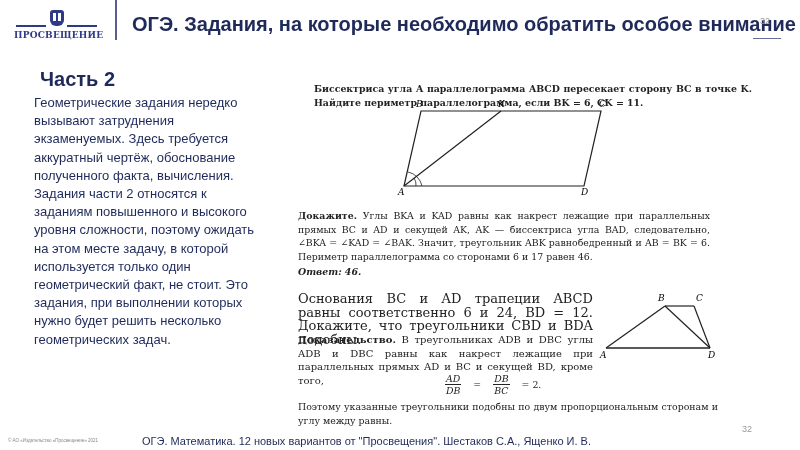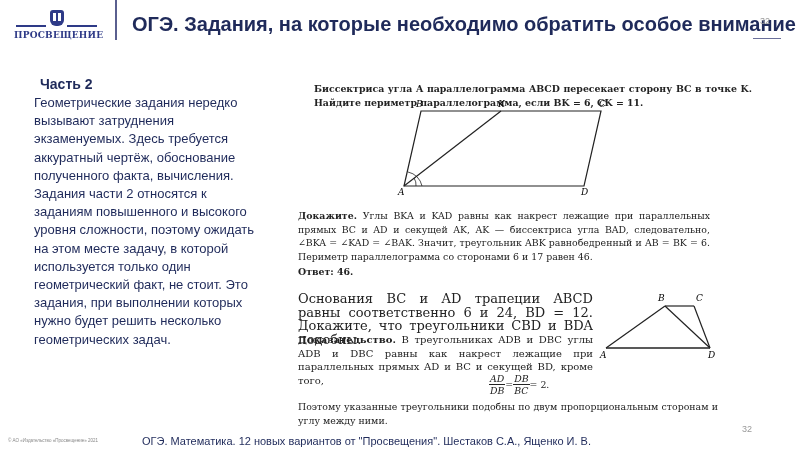--- a/index.html
+++ b/index.html
@@ -11,33 +11,33 @@
   .logo .mark:after { content:""; position:absolute; left:3px; top:3px; width:3px; height:8px; background:#fff; }
   .logo .mark:before { content:""; position:absolute; left:8px; top:3px; width:3px; height:8px; background:#fff; }
   .logo .line { position:absolute; top:15px; height:2px; background:#2e3a87; width:30px; }
   .logo .text { position:absolute; left:0; top:20px; width:85px; text-align:right;
                 font-family:"DejaVu Serif", serif; font-weight:bold; font-size:9px; color:#2e3a87; letter-spacing:0.2px; }
   .vsep { position:absolute; left:115px; top:0; width:2px; height:40px; background:#5a5f8f; }
   .title { position:absolute; left:132px; top:13px; font-size:20px; font-weight:bold; color:#1f2a5a; white-space:nowrap; }
   .pagenum-top { position:absolute; left:760px; top:16px; font-size:9px; color:#999; }
   .underline-top { position:absolute; left:753px; top:38px; width:28px; height:1px; background:#6a6f9a; }
 
-  .part { position:absolute; left:40px; top:76px; font-size:14px; font-weight:bold; color:#1f2a5a; }
+  .part { position:absolute; left:40px; top:68px; font-size:20px; font-weight:bold; color:#1f2a5a; }
   .lead { position:absolute; left:34px; top:94px; width:230px; font-size:13px; line-height:18.2px; color:#1f2a5a; }
 
   .doc { position:absolute; left:298px; top:66px; width:470px; font-family:"DejaVu Serif", serif; color:#222; }
   .p { font-size:9.4px; line-height:13.5px; margin:16px; text-align:justify;font-weight:bold; }
   .p b, .bold { font-weight:bold; }
   .fig1 { position:absolute; left:396px; top:96px; }
   .sol { position:absolute; left:298px; top:209px; width:412px; font-family:"DejaVu Serif", serif; font-size:9.4px; line-height:13.6px; color:#222; text-align:justify; }
-  .answer { position:absolute; left:298px; top:266px; font-family:"DejaVu Serif", serif; font-size:9.4px; font-weight:bold; color:#222; }
+  .answer { position:absolute; left:298px; top:266px; font-family:"DejaVu Serif", serif; font-size:9.4px; font-weight:bold; color:#222;font-style:italic; }
   .task2 { position:absolute; left:298px; top:292px; width:295px; font-family:"DejaVu Serif", serif; font-size:13px; line-height:13.6px; color:#222; text-align:justify; }
   .fig2 { position:absolute; left:598px; top:290px; }
   .proof { position:absolute; left:298px; top:333px; width:295px; font-family:"DejaVu Serif", serif; font-size:10px; line-height:13.6px; color:#222; text-align:justify; }
-  .formula { position:absolute; left:445px; top:373px; font-family:"DejaVu Serif", serif; font-size:9.4px; color:#222; display:flex; align-items:center; gap:0;margin-left:44px; }
+  .formula { position:absolute; left:445px; top:373px; font-family:"DejaVu Serif", serif; font-size:9.4px; color:#222; display:flex; align-items:center; gap:12px; }
   .frac { display:inline-flex; flex-direction:column; align-items:center; font-style:italic; }
   .frac .num { border-bottom:1px solid #222; padding:0 1px; line-height:11px; }
   .frac .den { line-height:11px; }
   .concl { position:absolute; left:298px; top:400px; width:420px; font-family:"DejaVu Serif", serif; font-size:9.4px; line-height:13.6px; color:#222; text-align:justify; }
   .pagenum-mid { position:absolute; left:742px; top:424px; font-size:9px; color:#999; }
 
   .copyright { position:absolute; left:8px; top:438px; font-size:4.5px; color:#888; }
   .footer { position:absolute; left:142px; top:435px; font-size:11px; color:#1f2a5a; white-space:nowrap; }
 </style>
 </head>
@@ -104,17 +104,17 @@
     <span class="den">DB</span>
   </span>
   <span>=</span>
   <span class="frac">
     <span class="num">DB</span>
     <span class="den">BC</span>
   </span>
   <span>= 2.</span>
 </div>
 
-<div class="concl">Поэтому указанные треугольники подобны по двум пропорциональным сторонам и углу между ними.</div>
+<div class="concl">Поэтому указанные треугольники подобны по двум пропорциональным сторонам и углу между равны.</div>
 <div class="pagenum-mid">32</div>
 
 <div class="copyright">© АО «Издательство «Просвещение» 2021</div>
 <div class="footer">ОГЭ. Математика. 12 новых вариантов от "Просвещения". Шестаков С.А., Ященко И. В.</div>
 
 </body></html>

